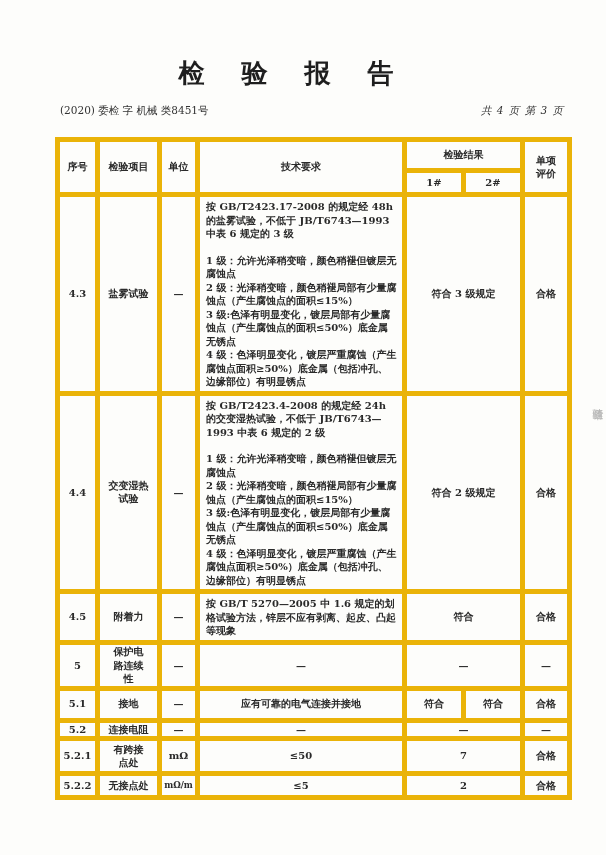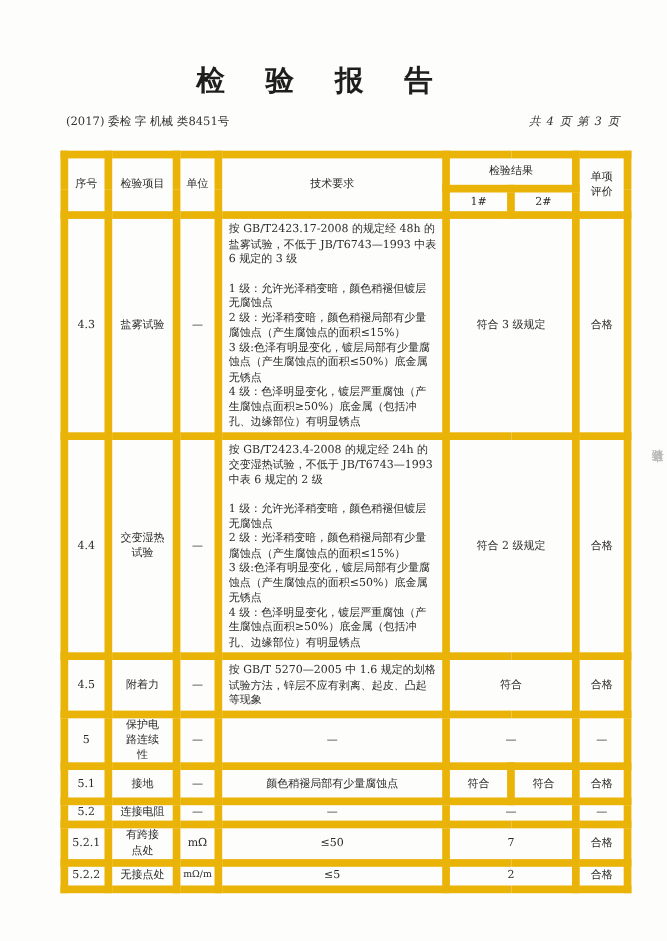--- a/index.html
+++ b/index.html
@@ -13,36 +13,36 @@
     font-family:"DejaVu Sans","Liberation Sans",sans-serif; padding-left:70px; box-sizing:border-box;
   }
   .docno { position:absolute; top:104px; left:60px; font-size:10.5px; color:#333; }
   .pageinfo { position:absolute; top:104px; right:42px; font-size:10.5px; color:#333; letter-spacing:1px;font-style:italic; }
   table.report {
     position:absolute; left:55px; top:137px; width:512px;
     border-collapse:collapse; table-layout:fixed; border:1.6px solid #333;
     font-size:10px;
   }
   table.report td {
-    border:7px solid #eab308; text-align:center; vertical-align:middle; padding:0; line-height:1.35;
+    border:5px solid #eab308; text-align:center; vertical-align:middle; padding:0; line-height:1.35;font-weight:bold;
   }
   td.req { text-align:left !important; vertical-align:top !important; padding:3px 5px 2px 6px !important; font-size:10px; line-height:13px; }
   td.req p { margin:0; }
   td.req .gap { height:13px; }
   .stamp {
     position:absolute; left:586px; top:400px; width:18px; height:120px;
     color:#9a9a9a; font-size:11px; writing-mode:vertical-rl; opacity:.7;
     font-family:"DejaVu Sans",sans-serif;
   }
 </style>
 </head>
 <body>
 
 <div class="title">检 验 报 告</div>
-<div class="docno">(2017) 委检 字 机械 类8451号</div>
+<div class="docno">(2020) 委检 字 机械 类8451号</div>
 <div class="pageinfo">共 4 页 第 3 页</div>
 
 <table class="report">
   <colgroup>
     <col style="width:40px">
       <col style="width:62px">
       <col style="width:38px">
       <col style="width:207px">
     <col style="width:59px">
       <col style="width:59px">
@@ -112,21 +112,21 @@
     <td>—</td>
     <td>—</td>
     <td colspan="2">—</td>
     <td>—</td>
   </tr>
 
   <tr style="height:32px">
     <td>5.1</td>
     <td>接地</td>
     <td>—</td>
-    <td>颜色稍褪局部有少量腐蚀点</td>
+    <td>应有可靠的电气连接并接地</td>
     <td>符合</td>
     <td>符合</td>
     <td>合格</td>
   </tr>
 
   <tr style="height:16px">
     <td>5.2</td>
     <td>连接电阻</td>
     <td>—</td>
     <td>—</td>

